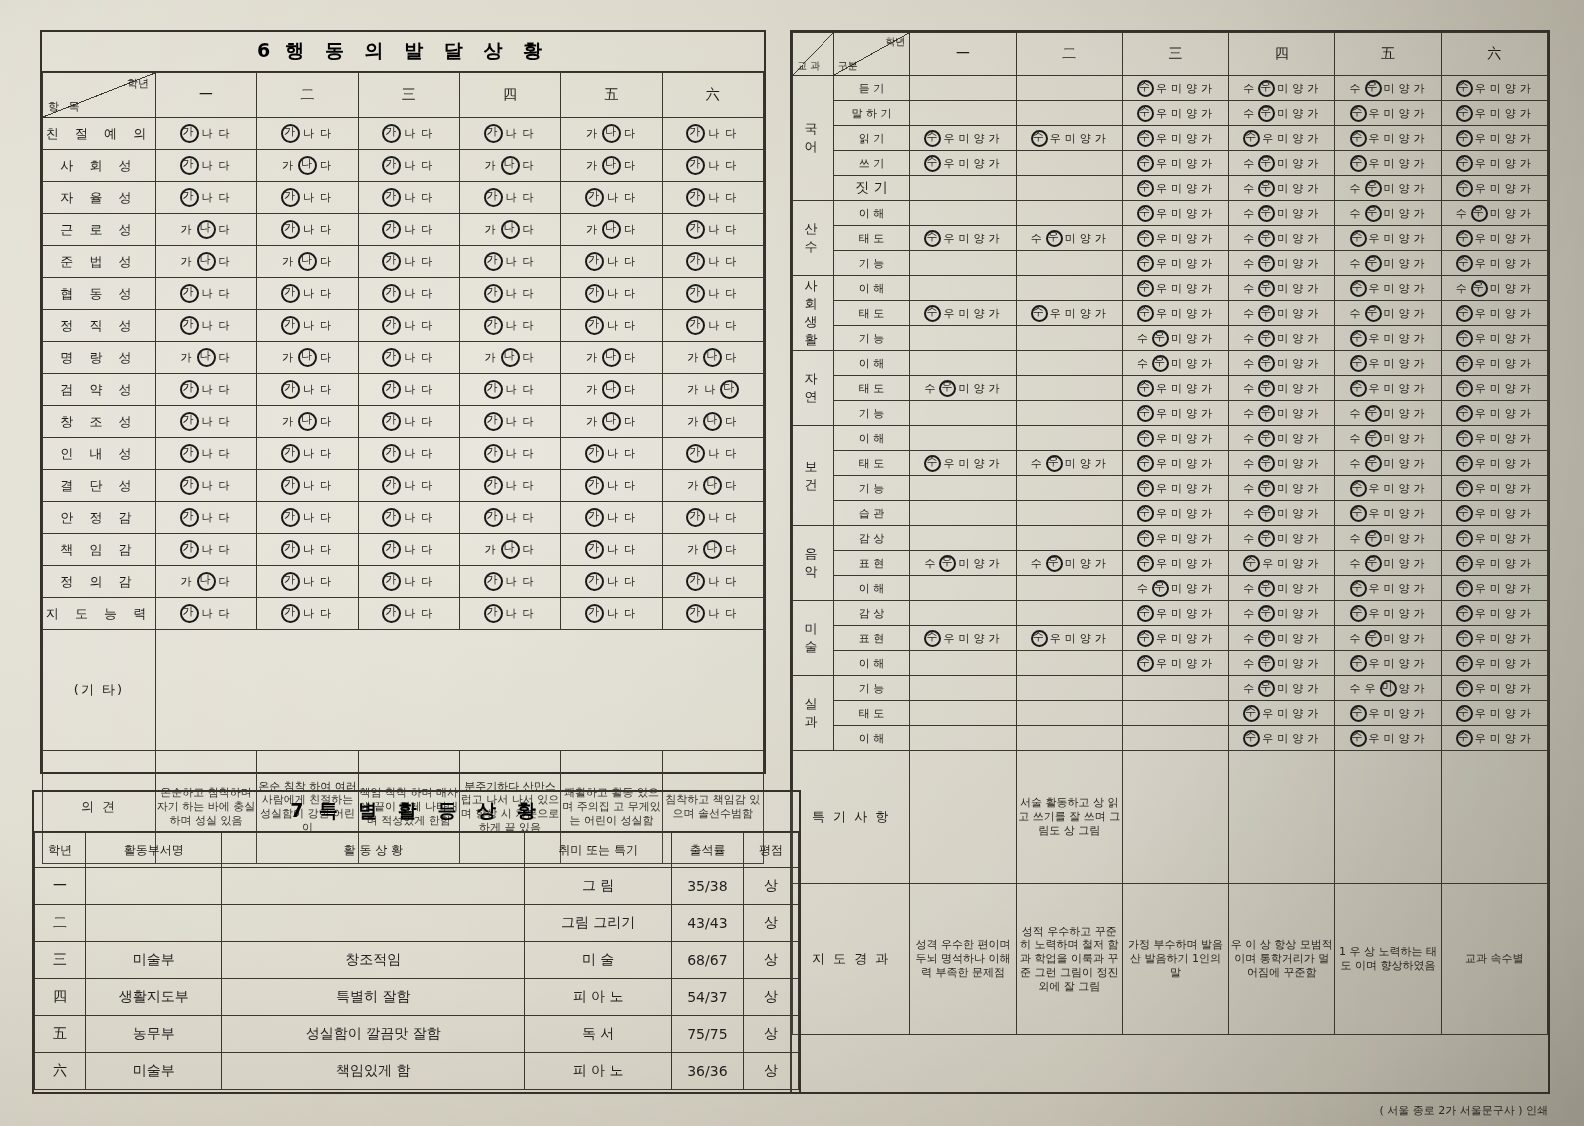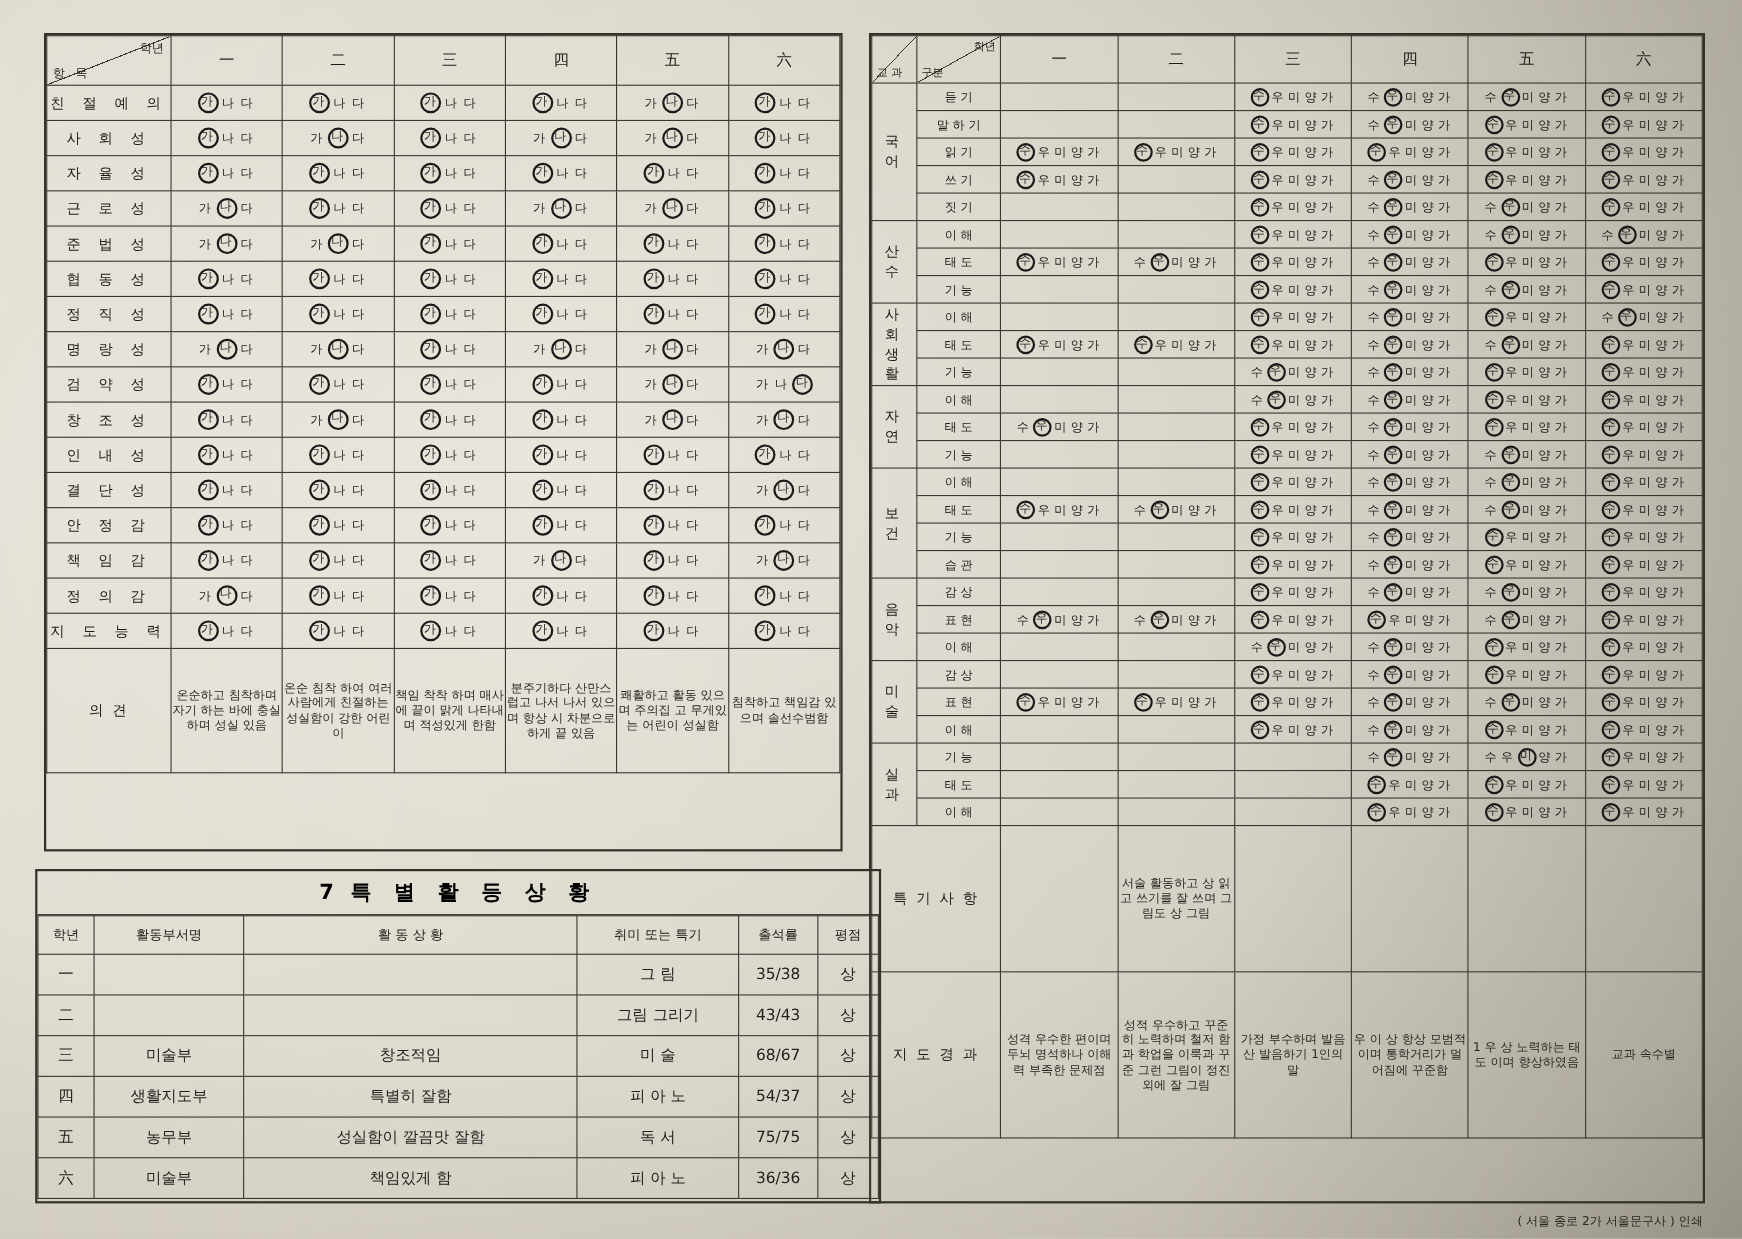--- a/index.html
+++ b/index.html
@@ -80,20 +80,24 @@
   }
 </style>
 </head>
 <body>
 
 <div id="paper"></div>
 
 <div class="sheet">
 
   <div class="blockbox" id="r6" style="left:40px;top:30px;width:722px;height:740px;background:rgba(255,255,255,0.06);">
+    <div class="titlebar">
+      <span class="hdrnum">6</span>
+      <span class="hdrtitle">행 동 의  발 달 상 황</span>
+    </div>
     <table class="tbl" style="position:relative;left:0;top:0;width:100%;">
       <tbody>
           <tr>
         <td class="diag" style="width:112px;height:44px;position:relative;">
           <span style="position:absolute;right:6px;top:3px;font-size:11px;">학년</span>
           <span style="position:absolute;left:5px;bottom:3px;font-size:11px;letter-spacing:3px;">항 목</span>
         </td>
         <td class="grade" style="width:101px;">一</td>
         <td class="grade" style="width:101px;">二</td>
         <td class="grade" style="width:101px;">三</td>
@@ -242,20 +246,24 @@
             <td class="rowlabel" style="height: 31px;">지 도 능 력</td>
             <td class="cellopts"><span class="circ">가</span><span class="pl">나</span><span class="pl">다</span></td>
             <td class="cellopts"><span class="circ">가</span><span class="pl">나</span><span class="pl">다</span></td>
             <td class="cellopts"><span class="circ">가</span><span class="pl">나</span><span class="pl">다</span></td>
             <td class="cellopts"><span class="circ">가</span><span class="pl">나</span><span class="pl">다</span></td>
             <td class="cellopts"><span class="circ">가</span><span class="pl">나</span><span class="pl">다</span></td>
             <td class="cellopts"><span class="circ">가</span><span class="pl">나</span><span class="pl">다</span></td>
           </tr>
         </tbody>
       <tbody>
+          <tr>
+        <td style="height:120px;font-size:13px;letter-spacing:2px;">(기        타)</td>
+        <td colspan="6"></td>
+      </tr>
       <tr>
         <td style="height:112px;font-size:13px;letter-spacing:2px;">의        견</td>
         <td class="hand">온순하고 침착하며 자기 하는 바에 충실하며 성실 있음</td>
         <td class="hand">온순 침착 하여 여러 사람에게 친절하는 성실함이 강한 어린이</td>
         <td class="hand">책임 착착 하며 매사에 끝이 맑게 나타내며 적성있게 한함</td>
         <td class="hand">분주기하다 산만스럽고 나서 나서 있으며 항상 시 차분으로 하게 끝 있음</td>
         <td class="hand">쾌활하고 활동 있으며 주의집 고 무게있는 어린이 성실함</td>
         <td class="hand">침착하고 책임감 있으며 솔선수범함</td>
       </tr>
     </tbody>
@@ -313,21 +321,21 @@
           <tr>
             <td style="font-size: 11px; height: 24px;">쓰 기</td>
             <td class="cellopts"><span class="circ" style="width: 13px; height: 13px; line-height: 10px;">수</span><span class="pl" style="width: 13px; height: auto; line-height: inherit;">우</span><span class="pl" style="width: 13px; height: auto; line-height: inherit;">미</span><span class="pl" style="width: 13px; height: auto; line-height: inherit;">양</span><span class="pl" style="width: 13px; height: auto; line-height: inherit;">가</span></td>
             <td class="cellopts"></td>
             <td class="cellopts"><span class="circ" style="width: 13px; height: 13px; line-height: 10px;">수</span><span class="pl" style="width: 13px; height: auto; line-height: inherit;">우</span><span class="pl" style="width: 13px; height: auto; line-height: inherit;">미</span><span class="pl" style="width: 13px; height: auto; line-height: inherit;">양</span><span class="pl" style="width: 13px; height: auto; line-height: inherit;">가</span></td>
             <td class="cellopts"><span class="pl" style="width: 13px; height: auto; line-height: inherit;">수</span><span class="circ" style="width: 13px; height: 13px; line-height: 10px;">우</span><span class="pl" style="width: 13px; height: auto; line-height: inherit;">미</span><span class="pl" style="width: 13px; height: auto; line-height: inherit;">양</span><span class="pl" style="width: 13px; height: auto; line-height: inherit;">가</span></td>
             <td class="cellopts"><span class="circ" style="width: 13px; height: 13px; line-height: 10px;">수</span><span class="pl" style="width: 13px; height: auto; line-height: inherit;">우</span><span class="pl" style="width: 13px; height: auto; line-height: inherit;">미</span><span class="pl" style="width: 13px; height: auto; line-height: inherit;">양</span><span class="pl" style="width: 13px; height: auto; line-height: inherit;">가</span></td>
             <td class="cellopts"><span class="circ" style="width: 13px; height: 13px; line-height: 10px;">수</span><span class="pl" style="width: 13px; height: auto; line-height: inherit;">우</span><span class="pl" style="width: 13px; height: auto; line-height: inherit;">미</span><span class="pl" style="width: 13px; height: auto; line-height: inherit;">양</span><span class="pl" style="width: 13px; height: auto; line-height: inherit;">가</span></td>
           </tr>
           <tr>
-            <td style="font-size: 11px; height: 24px;">짓 기</td>
+            <td style="font-size: 14px; height: 24px;">짓 기</td>
             <td class="cellopts"></td>
             <td class="cellopts"></td>
             <td class="cellopts"><span class="circ" style="width: 13px; height: 13px; line-height: 10px;">수</span><span class="pl" style="width: 13px; height: auto; line-height: inherit;">우</span><span class="pl" style="width: 13px; height: auto; line-height: inherit;">미</span><span class="pl" style="width: 13px; height: auto; line-height: inherit;">양</span><span class="pl" style="width: 13px; height: auto; line-height: inherit;">가</span></td>
             <td class="cellopts"><span class="pl" style="width: 13px; height: auto; line-height: inherit;">수</span><span class="circ" style="width: 13px; height: 13px; line-height: 10px;">우</span><span class="pl" style="width: 13px; height: auto; line-height: inherit;">미</span><span class="pl" style="width: 13px; height: auto; line-height: inherit;">양</span><span class="pl" style="width: 13px; height: auto; line-height: inherit;">가</span></td>
             <td class="cellopts"><span class="pl" style="width: 13px; height: auto; line-height: inherit;">수</span><span class="circ" style="width: 13px; height: 13px; line-height: 10px;">우</span><span class="pl" style="width: 13px; height: auto; line-height: inherit;">미</span><span class="pl" style="width: 13px; height: auto; line-height: inherit;">양</span><span class="pl" style="width: 13px; height: auto; line-height: inherit;">가</span></td>
             <td class="cellopts"><span class="circ" style="width: 13px; height: 13px; line-height: 10px;">수</span><span class="pl" style="width: 13px; height: auto; line-height: inherit;">우</span><span class="pl" style="width: 13px; height: auto; line-height: inherit;">미</span><span class="pl" style="width: 13px; height: auto; line-height: inherit;">양</span><span class="pl" style="width: 13px; height: auto; line-height: inherit;">가</span></td>
           </tr>
           <tr>
             <td rowspan="3" class="vlabel" style="width: 40px; font-size: 13px;">산 수</td>
             <td style="font-size: 11px; height: 24px;">이 해</td>

